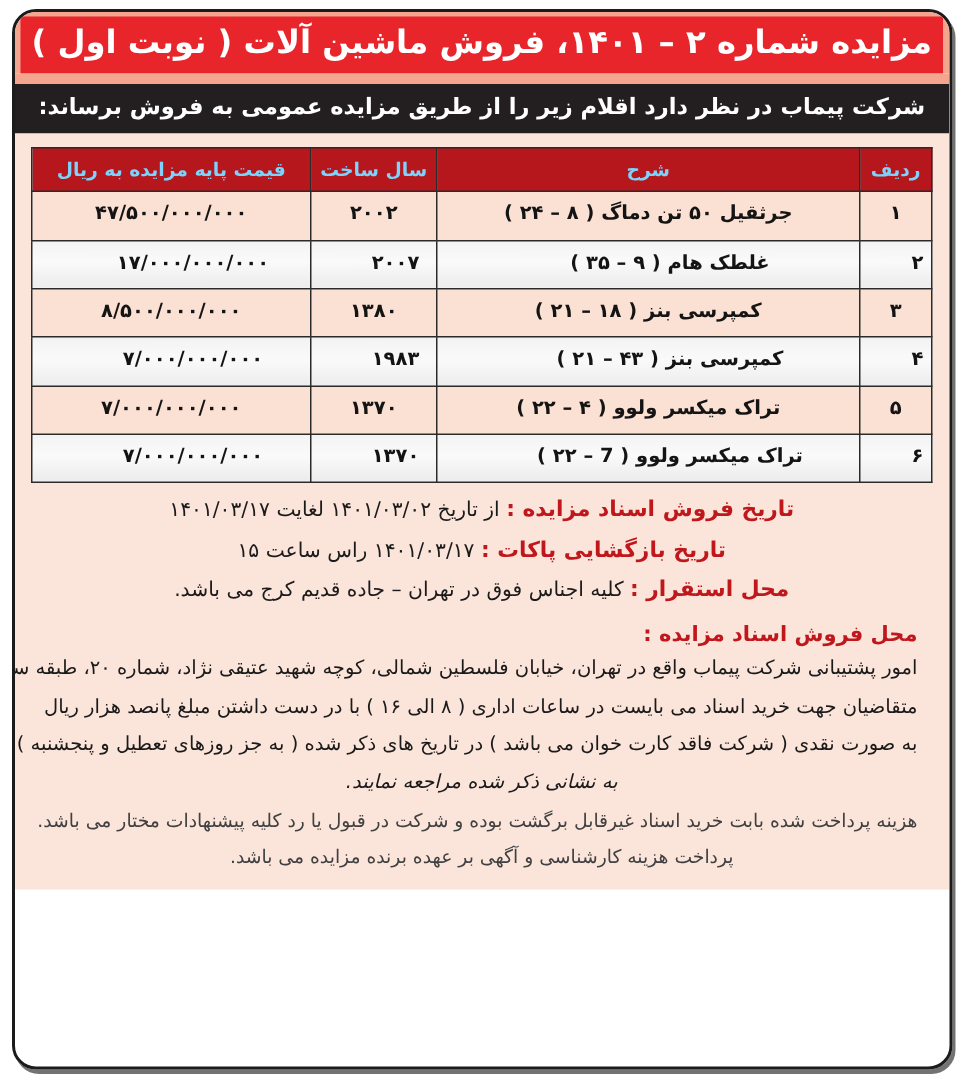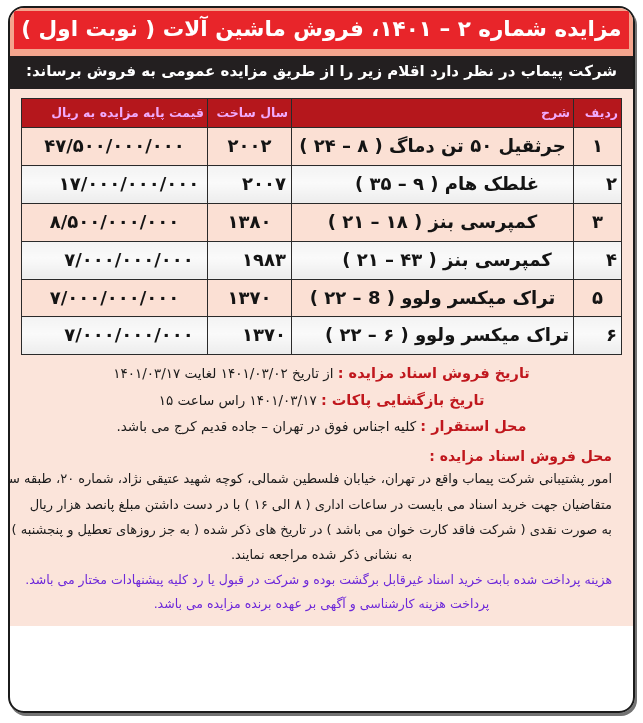--- a/index.html
+++ b/index.html
@@ -82,31 +82,31 @@
   
   table.items {
     width: 100%;
     border-collapse: collapse;
     table-layout: fixed;
     background: #ffffff;
     border: 1.5px solid #2a2a2a;
   }
   table.items th {
     background: #b5171c;
-    color: #f0abfc;
+    color: #7dd3fc;
     font-size: 12.5px;
     font-weight: bold;
     border: 1px solid #2a2a2a;
     padding: 7px 3px 8px 3px;
-    text-align: right;
+    text-align: center;
     line-height: 1.1;
   }
   table.items td {
     border: 1px solid #2a2a2a;
-    font-size: 18px;
+    font-size: 13px;
     font-weight: bold;
     color: #141414;
     text-align: center;
     padding: 8px 4px 9px 4px;
     line-height: 1.1;
   }
   table.items tr.odd td { background: #fbe0d4; }
   table.items tr.even td {
     background: linear-gradient(to bottom, #f3f3f3, #fafafa 45%, #ececec);
     padding-left: 33px;
@@ -155,23 +155,24 @@
     color: #1a1a1a;
     line-height: 1.25;
     margin-bottom: 9px;
     text-align: justify;
     text-align-last: justify;
     white-space: nowrap;
   }
   .para-line.last {
     text-align: left;
     text-align-last: center;
+    font-style: italic;
   }
   .red-note {
-    color: #6d28d9;
+    color: #404040;
     font-size: 12.5px;
     font-weight: normal;
     line-height: 1.25;
     margin-bottom: 8px;
     text-align: justify;
     text-align-last: justify;
     white-space: nowrap;
   }
   .red-note.centered {
     text-align: center;
@@ -242,27 +243,27 @@
             <td class="price">۸/۵۰۰/۰۰۰/۰۰۰</td>
           </tr>
           <tr class="even">
             <td class="rownum">۴</td>
             <td class="desc">کمپرسی بنز ( ۴۳ – ۲۱ )</td>
             <td class="year">۱۹۸۳</td>
             <td class="price">۷/۰۰۰/۰۰۰/۰۰۰</td>
           </tr>
           <tr class="odd">
             <td class="rownum">۵</td>
-            <td class="desc">تراک میکسر ولوو ( 8 – ۲۲ )</td>
+            <td class="desc">تراک میکسر ولوو ( ۴ – ۲۲ )</td>
             <td class="year">۱۳۷۰</td>
             <td class="price">۷/۰۰۰/۰۰۰/۰۰۰</td>
           </tr>
           <tr class="even">
             <td class="rownum">۶</td>
-            <td class="desc">تراک میکسر ولوو ( ۶ – ۲۲ )</td>
+            <td class="desc">تراک میکسر ولوو ( 7 – ۲۲ )</td>
             <td class="year">۱۳۷۰</td>
             <td class="price">۷/۰۰۰/۰۰۰/۰۰۰</td>
           </tr>
         </tbody>
       </table>
 
       <div class="info-block">
         <div class="info-line">
           <span class="lbl">تاریخ فروش اسناد مزایده :</span>
           <span class="val">از تاریخ ۱۴۰۱/۰۳/۰۲ لغایت ۱۴۰۱/۰۳/۱۷</span>

